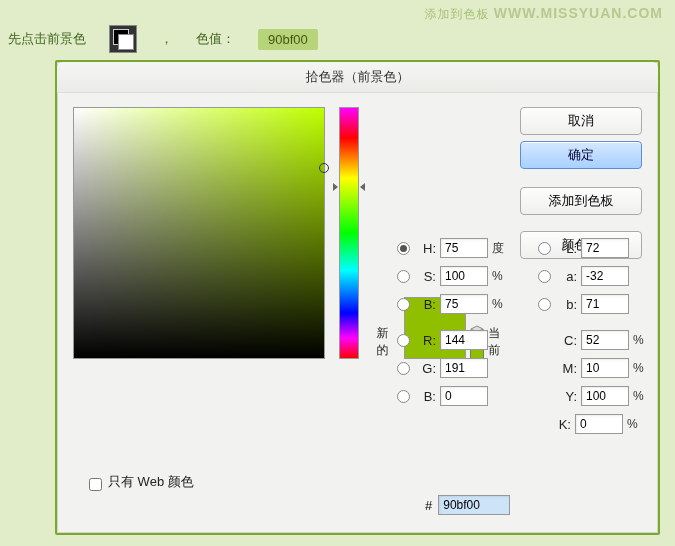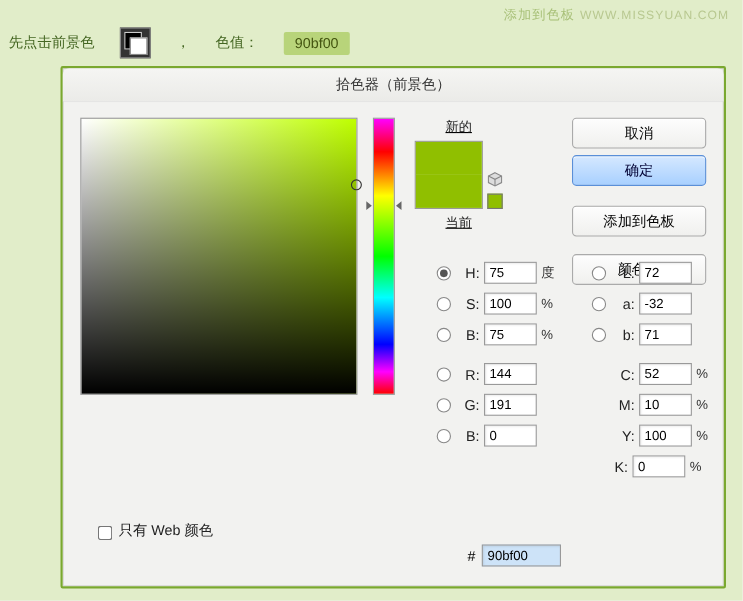--- a/index.html
+++ b/index.html
@@ -3,30 +3,30 @@
 <meta charset="utf-8">
 <style>
 * { box-sizing: border-box; margin: 0; padding: 0; }
 body { font-family: "Microsoft YaHei", Arial, sans-serif; font-size: 13px; background: #e1edc9; width: 675px; height: 546px; position: relative; }
 .header-text { position: absolute; top: 25px; left: 8px; color: #446622; font-size: 13px; display: flex; align-items: center; gap: 23px; }
 .fgbg-swatch { width: 28px; height: 28px; background: #333; position: relative; border: 1px solid #888; display: inline-block; }
 .fgbg-swatch::before { content: ""; position: absolute; top: 3px; left: 3px; width: 14px; height: 14px; background: #000; border: 1px solid #ccc; }
 .fgbg-swatch::after { content: ""; position: absolute; bottom: 2px; right: 2px; width: 14px; height: 14px; background: #fff; border: 1px solid #888; }
 .hex-chip { background: #b8d47a; padding: 3px 10px; border-radius: 2px; color: #445511; }
 .watermark { position: absolute; top: 5px; right: 12px; color: #a8c078; font-size: 12px; letter-spacing: 1px; }
-.watermark-url { font-size: 11px; color: #b8c890; }
+.watermark-url { font-size: 14px; color: #b8c890; font-weight: bold; }
 .dialog { position: absolute; top: 60px; left: 55px; width: 605px; height: 475px; background: #f2f2f0; border: 2px solid #7aa82f; border-radius: 2px; box-shadow: inset 0 0 0 1px #d5d5d2; }
 .title-bar { text-align: center; padding: 6px 0; font-size: 13px; color: #333; border-bottom: 1px solid #ddd; background: linear-gradient(#f5f5f3,#ebebe8); border-radius: 6px 6px 0 0; }
 .dialog-body { padding: 14px 16px; display: flex; gap: 8px; }
 .sv-field { width: 252px; height: 252px; border: 1px solid #999; position: relative; background: linear-gradient(to top, #000, transparent), linear-gradient(to right, #fff, #bfff00); }
 .sv-cursor { position: absolute; width: 10px; height: 10px; border: 1px solid #333; border-radius: 50%; top: 60px; right: 0px; transform: translate(50%,-50%); }
 .hue-strip { width: 20px; height: 252px; border: 1px solid #999; margin-left: 6px; background: linear-gradient(to bottom, #f0f 0%, #f00 12%, #ff0 28%, #0f0 50%, #0ff 65%, #00f 82%, #f0f 92%, #f00 100%); position: relative; }
 .hue-strip .hue-ptr { position: absolute; top: 75px; left: -7px; width: 0; height: 0; border-top: 4px solid transparent; border-bottom: 4px solid transparent; border-left: 5px solid #666; }
 .hue-strip .hue-ptr-r { left: auto; right: -7px; border-left: none; border-right: 5px solid #666; }
-.preview-col { display: flex; flex-direction: column; align-items: center; gap: 4px; margin-left: 10px; text-decoration: underline; }
+.preview-col { display: flex; flex-direction: row; align-items: flex-end; gap: 4px; margin-left: 10px; }
 .preview-label { font-size: 12px; color: #222; }
 .preview-box { width: 62px; height: 62px; border: 1px solid #999; display: flex; flex-direction: column; }
 .preview-new { flex: 1; background: #90bf00; }
 .preview-cur { flex: 1; background: #90bf00; }
 .cube-icon { width: 14px; height: 14px; margin-top: 2px; position: relative; align-self: flex-end; }
 .cube-icon svg { width: 14px; height: 14px; }
 .mini-swatch { width: 14px; height: 14px; background: #90bf00; border: 1px solid #777; align-self: flex-end; }
 .right-col { margin-left: auto; display: flex; flex-direction: column; gap: 6px; width: 122px; }
 .btn { background: linear-gradient(#fdfdfd,#f0f0ee); border: 1px solid #aaa; border-radius: 4px; padding: 4px 0; font-size: 13px; text-align: center; box-shadow: 0 1px 0 #fff inset; cursor: pointer; }
 .btn-primary { background: linear-gradient(#d5e8ff,#a8d0ff); border: 1px solid #5a8fd8; color: #003; }

